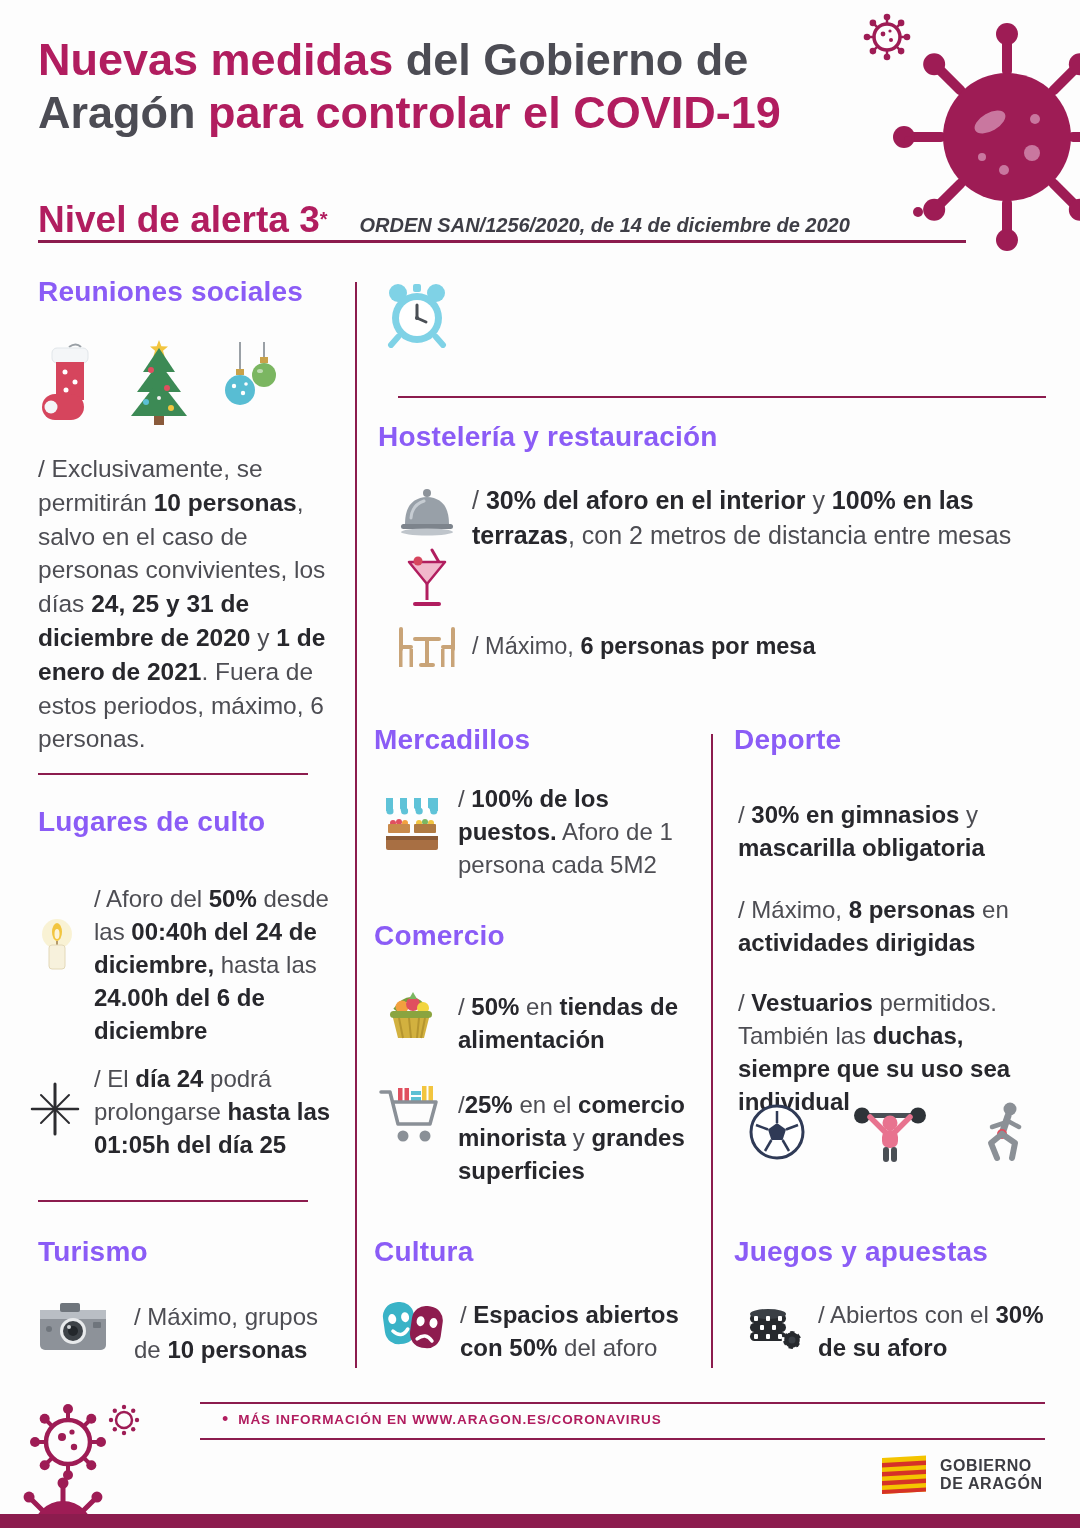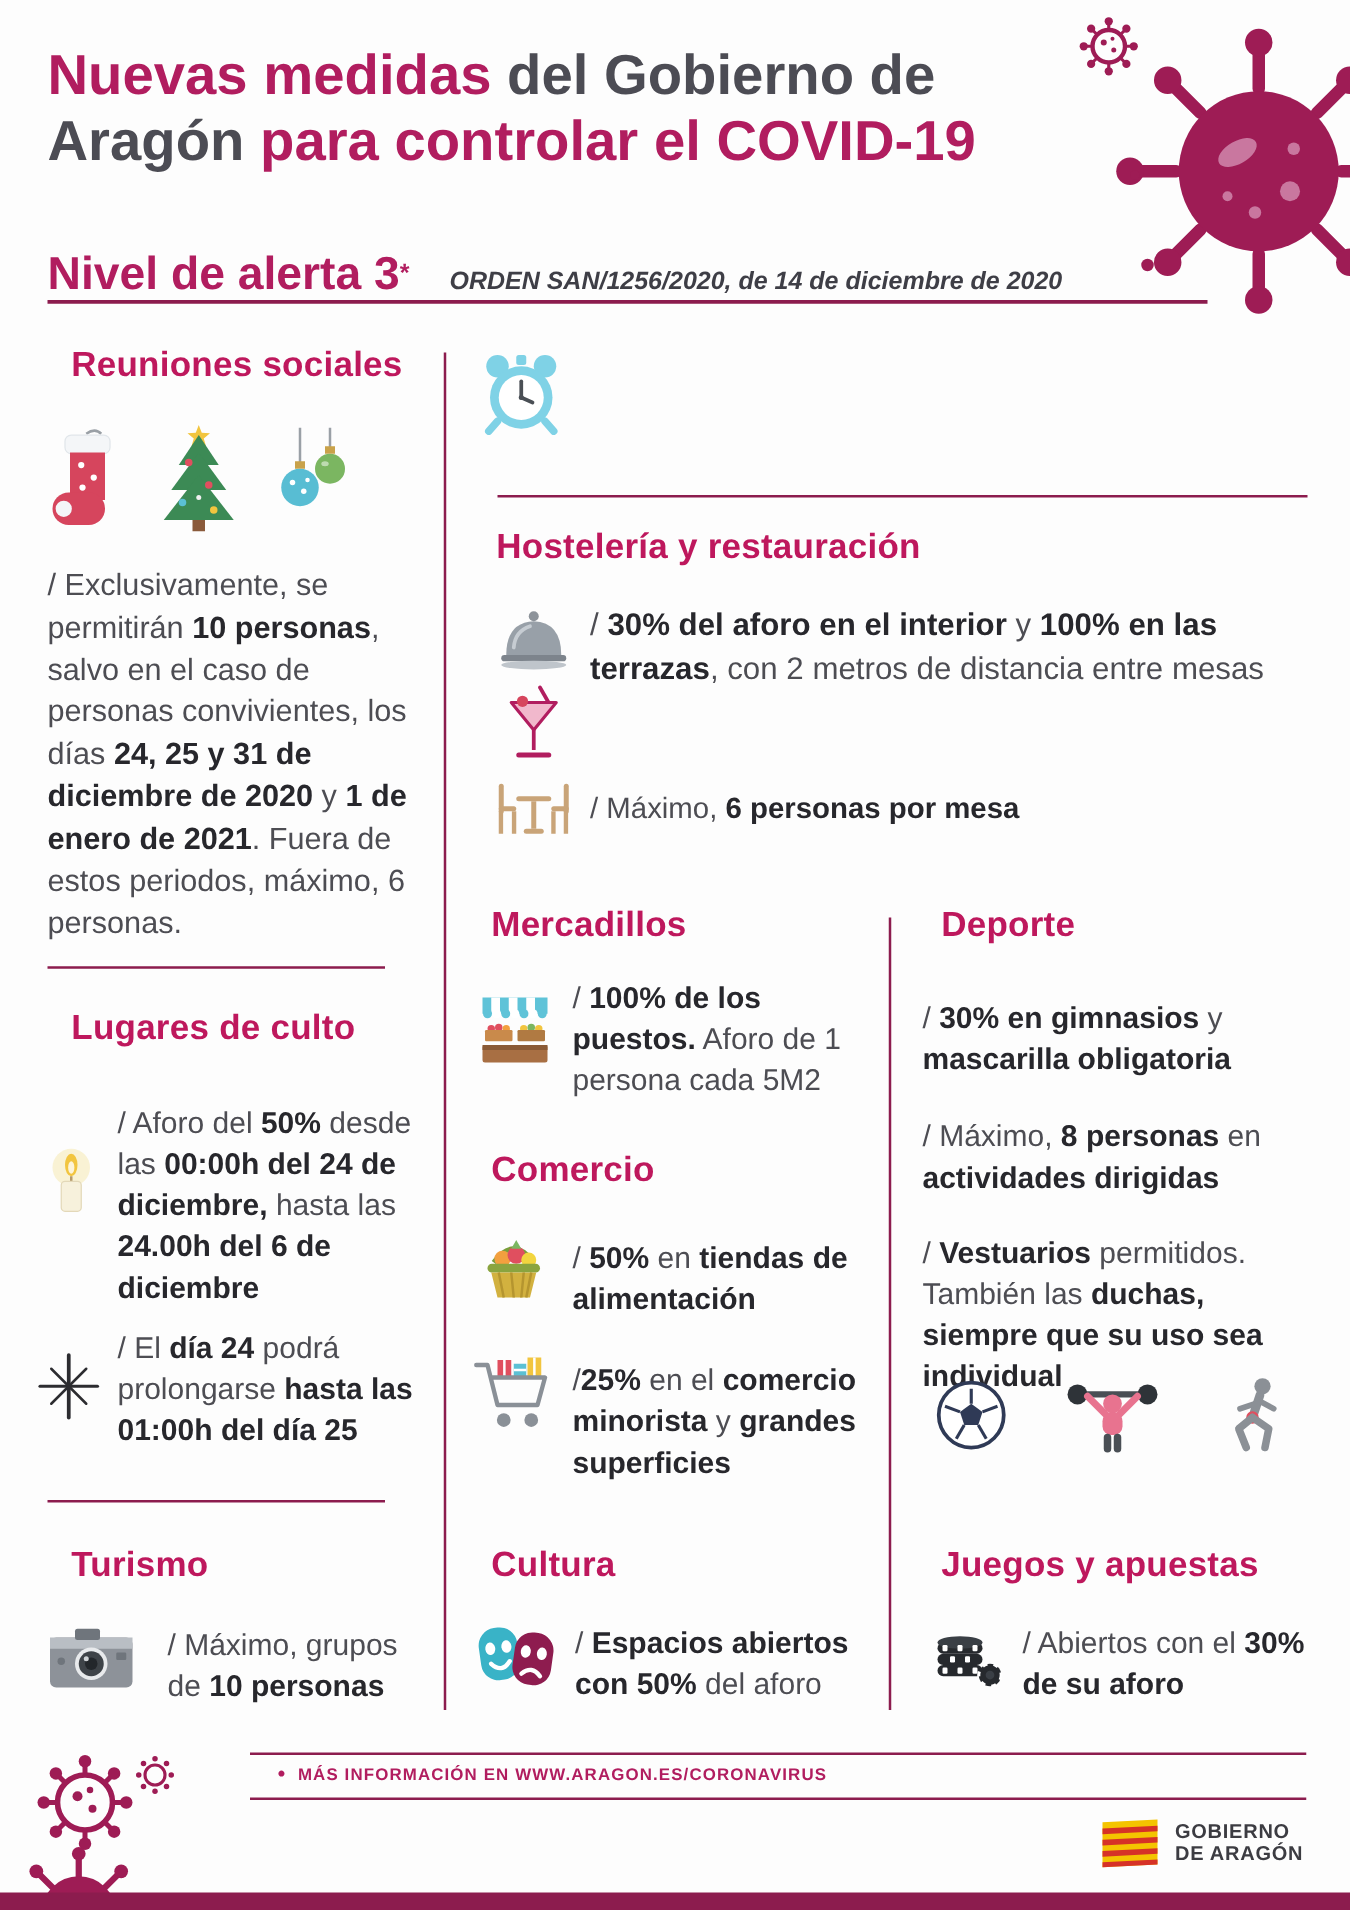--- a/index.html
+++ b/index.html
@@ -11,21 +11,21 @@
   }
   .abs { position:absolute; }
   .mg { color:#b11d5f; font-weight:800; }
   .rule { position:absolute; background:#8c1c4e; }
   .title { position:absolute; left:38px; top:34px; width:860px;
            font-size:45px; line-height:1.17; font-weight:600; color:#4c4c54; }
   .alert { position:absolute; left:38px; top:166px; display:flex; align-items:baseline; gap:32px; }
   .alert-level { font-size:37px; color:#b11d5f; font-weight:600; }
   .alert-sup { font-size:20px; color:#b11d5f; vertical-align:super; font-weight:700; }
   .order { font-style:italic; font-size:20px; color:#3e3e46; font-weight:700;margin-top:48px; }
-  .sec { position:absolute; font-size:28px; font-weight:800; color:#be185d; letter-spacing:0.2px;margin-left:19px; }
+  .sec { position:absolute; font-size:28px; font-weight:800; color:#8b5cf6; letter-spacing:0.2px; }
   .txt { position:absolute; font-size:24px; line-height:1.38; color:#4d4d53; }
   .txt b { color:#27272c; font-weight:700; }
   .closure-l1 { font-size:26px; font-weight:800; color:#38383f; }
   .footer-info { position:absolute; left:222px; top:1410px; display:flex; align-items:center; gap:10px; }
   .footer-info .bullet { color:#b11d5f; font-size:18px; line-height:1; }
   .footer-info .info { font-size:13.5px; letter-spacing:0.9px; color:#b11d5f; font-weight:600; }
   .footer-info .info b { font-weight:800; }
   .logo { position:absolute; left:880px; top:1452px; display:flex; align-items:center; gap:12px; }
   .logo-text { font-size:16px; font-weight:800; color:#3c3c42; line-height:1.1; letter-spacing:0.6px; }
 </style>
@@ -174,31 +174,31 @@
 
   <div class="sec" style="left:38px; top:806px;">Lugares de culto</div>
 
   <svg width="46" height="58" viewBox="0 0 46 58" class="abs" style="left:34px; top:916px;">
     <circle cx="23" cy="18" r="15" fill="#f6e9b2" opacity="0.55"></circle>
     <ellipse cx="23" cy="16" rx="5" ry="9" fill="#f2c53f"></ellipse>
     <ellipse cx="23" cy="18" rx="2.5" ry="5" fill="#fff" opacity="0.8"></ellipse>
     <line x1="23" y1="25" x2="23" y2="29" stroke="#b59a6a" stroke-width="2"></line>
     <rect x="15" y="29" width="16" height="24" rx="3" fill="#f7f1dc" stroke="#e3d8b8"></rect>
   </svg>
-  <div class="txt" style="left:94px; top:882px; width:248px;">/ Aforo del <b>50%</b>  desde las <b>00:00h del 24 de diciembre,</b> hasta las <b>24.00h del 6 de diciembre</b></div>
+  <div class="txt" style="left:94px; top:882px; width:248px;">/ Aforo del <b>50%</b>  desde las <b>00:40h del 24 de diciembre,</b> hasta las <b>24.00h del 6 de diciembre</b></div>
 
   <svg width="54" height="54" viewBox="0 0 54 54" class="abs" style="left:28px; top:1082px;">
     <g stroke="#2c2c30" stroke-linecap="round">
       <line x1="27" y1="2" x2="27" y2="52" stroke-width="3"></line>
       <line x1="4" y1="27" x2="50" y2="27" stroke-width="2.5"></line>
       <line x1="13" y1="13" x2="41" y2="41" stroke-width="2"></line>
       <line x1="41" y1="13" x2="13" y2="41" stroke-width="2"></line>
     </g>
   </svg>
-  <div class="txt" style="left:94px; top:1062px; width:248px;">/ El <b>día 24</b> podrá prolongarse <b>hasta las 01:00h del día 25</b></div>
+  <div class="txt" style="left:94px; top:1062px; width:248px;">/ El <b>día 24</b> podrá prolongarse <b>hasta las 01:05h del día 25</b></div>
 
   <div class="rule" style="left:38px; top:1200px; width:270px; height:2px;"></div>
 
   <div class="sec" style="left:38px; top:1236px;">Turismo</div>
 
   <svg width="70" height="58" viewBox="0 0 70 58" class="abs" style="left:38px; top:1296px;">
     <rect x="2" y="14" width="66" height="40" rx="5" fill="#8d9299"></rect>
     <rect x="2" y="14" width="66" height="9" fill="#b9bec4"></rect>
     <rect x="22" y="7" width="20" height="9" rx="2" fill="#6f757c"></rect>
     <circle cx="35" cy="35" r="13" fill="#e8eaec"></circle>

